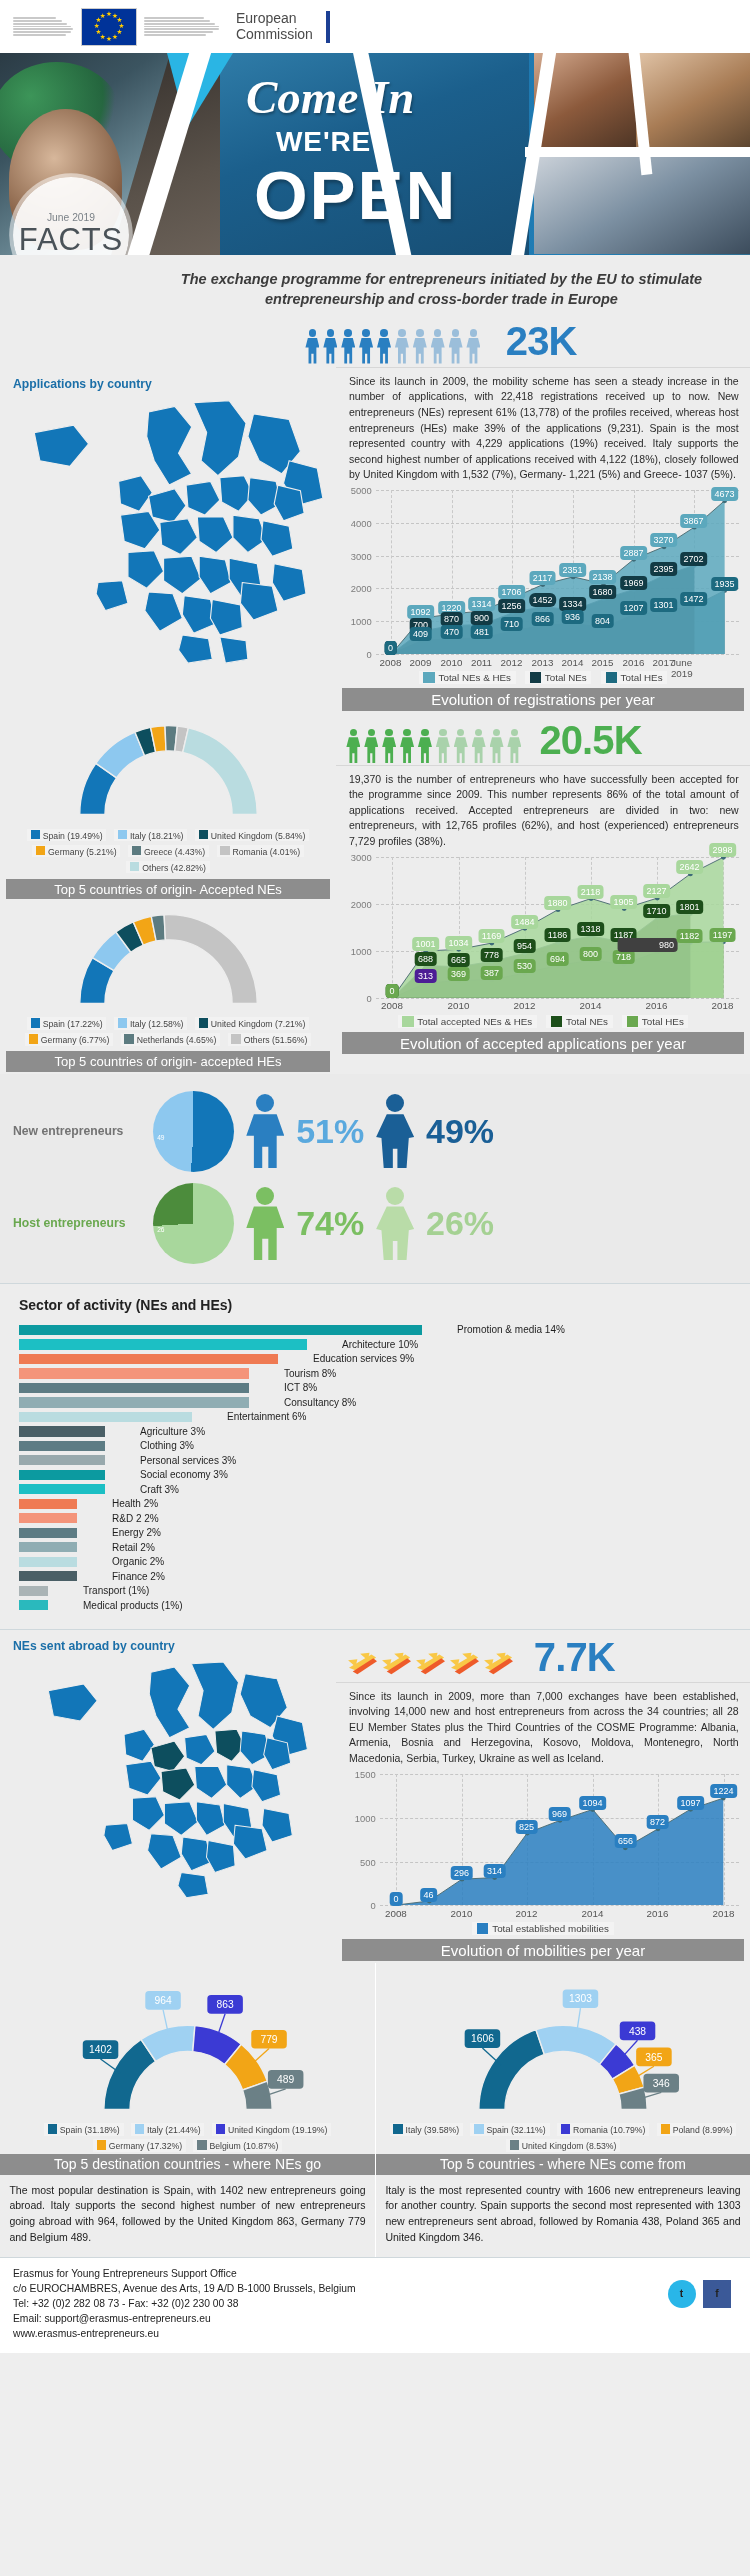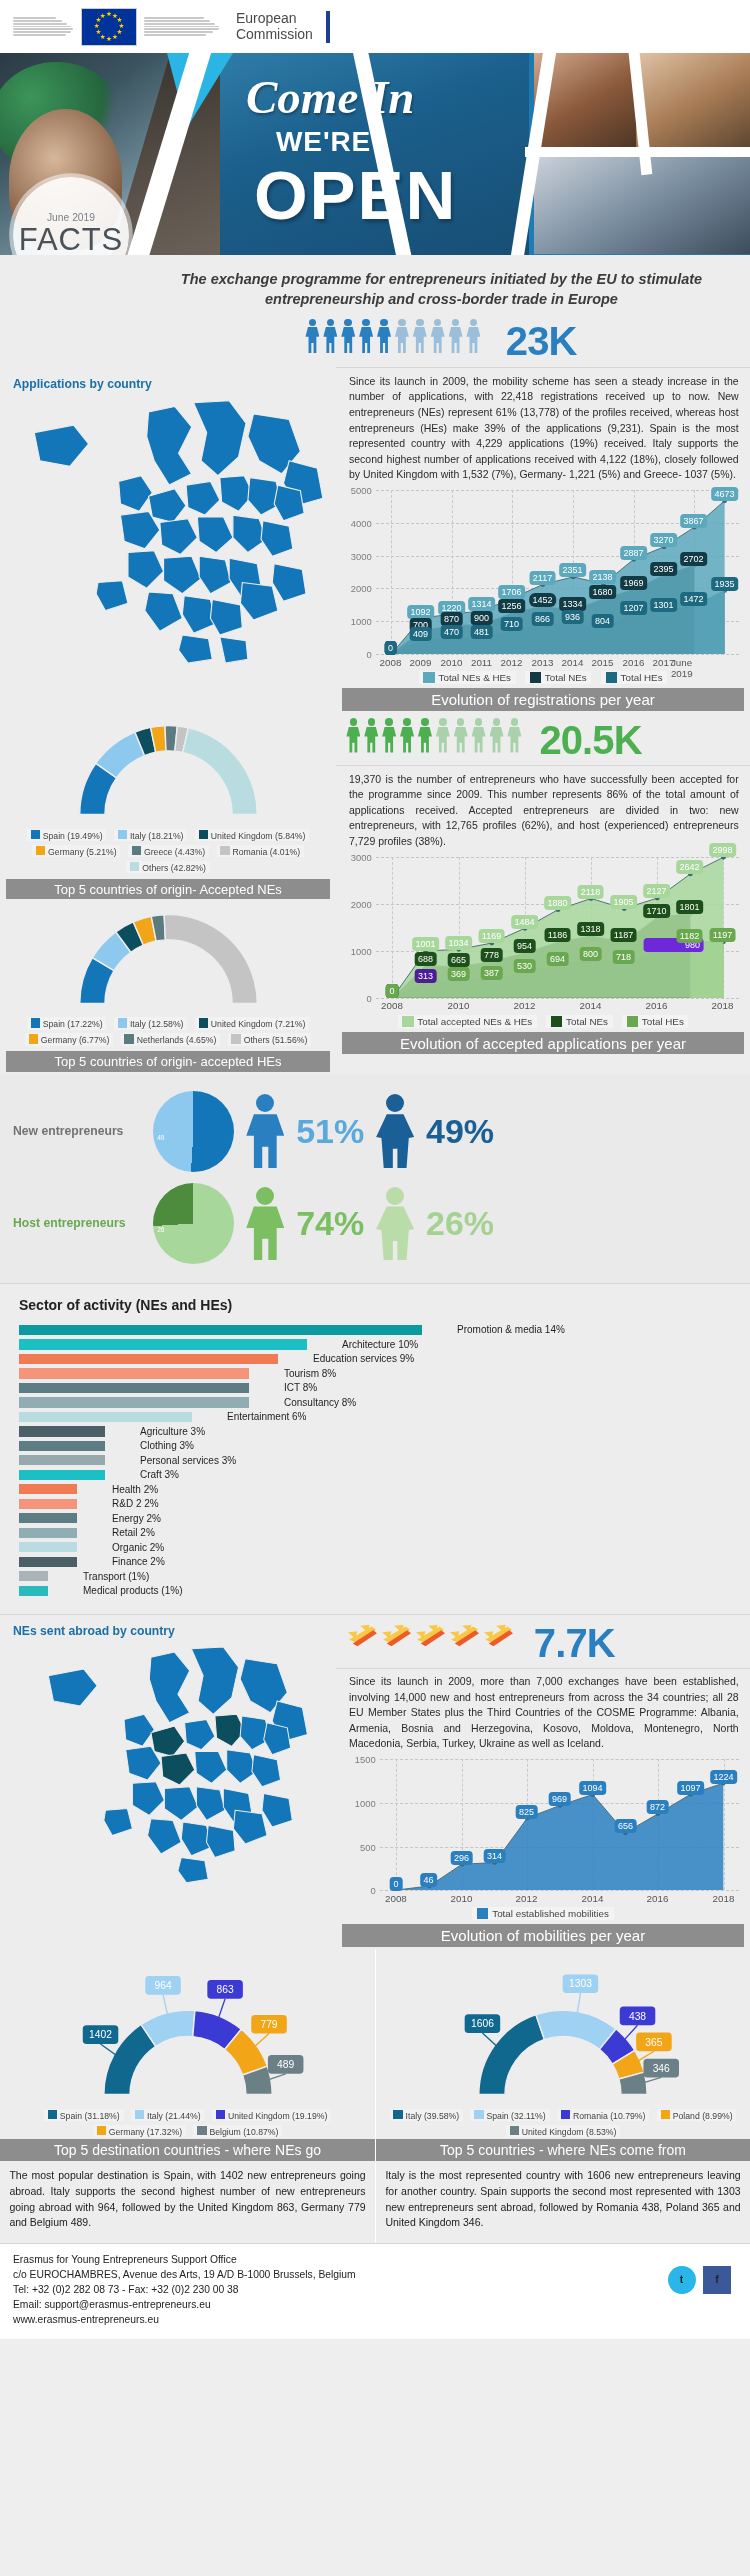--- a/index.html
+++ b/index.html
@@ -58,21 +58,21 @@
   .facts-circle { position:absolute; left:13px; top:124px; width:116px; height:116px; border-radius:50%;
       background:rgba(255,255,255,.92); display:flex; flex-direction:column; align-items:center; justify-content:center;
       box-shadow:0 0 0 3.8px rgba(255,255,255,.5); z-index:5;}
   .facts-circle .date { font-size:10.3px; color:#7b8288; margin-bottom:-1.9px; }
   .facts-circle .facts { font-size:31px; color:#4a5258; letter-spacing:0.9px; font-weight:400; }
 
   
   .title-block { padding:15px 17px 3.8px 150px; text-align:center; }
   .title-block h1 { font-size:14.5px; font-style:italic; font-weight:700; color:#3c3c3c; line-height:1.35; }
 
-  .kpi-row { display:flex; align-items:flex-start; justify-content:center; gap:24.4px; padding:5.6px 0 3.8px 131px; }
+  .kpi-row { display:flex; align-items:flex-end; justify-content:center; gap:24.4px; padding:5.6px 0 3.8px 131px; }
   .people { display:flex; gap:1.9px; align-items:flex-end; }
   .person { width:16px; }
   .person .head { width:7.5px;height:7.5px;border-radius:50%;margin:0 auto 0.9px; }
   .person .body { width:14px;height:26px;margin:0 auto;
      clip-path:polygon(18% 0,82% 0,100% 38%,78% 38%,78% 100%,58% 100%,58% 62%,42% 62%,42% 100%,22% 100%,22% 38%,0 38%); }
   .kpi-num { font-size:40px; font-weight:700; letter-spacing:-0.9px; }
 
   
   .cols { display:flex; }
   .col-left { width:336px; }
@@ -592,21 +592,21 @@
             <div class="bubble" style="background: rgb(29, 79, 26); left: 281px; top: 54px;">1710</div>
             <div class="bubble" style="background: rgb(29, 79, 26); left: 314px; top: 50px;">1801</div>
             <div class="bubble" style="background: rgb(106, 168, 79); left: 16.5px; top: 134px;">0</div>
             <div class="bubble" style="background: #4c1d95; left: 50px; top: 119px;">313</div>
             <div class="bubble" style="background: rgb(106, 168, 79); left: 83px; top: 117px;">369</div>
             <div class="bubble" style="background: rgb(106, 168, 79); left: 116px; top: 116px;">387</div>
             <div class="bubble" style="background: rgb(106, 168, 79); left: 149px; top: 109px;">530</div>
             <div class="bubble" style="background: rgb(106, 168, 79); left: 182px; top: 102px;">694</div>
             <div class="bubble" style="background: rgb(106, 168, 79); left: 215px; top: 97px;">800</div>
             <div class="bubble" style="background: rgb(106, 168, 79); left: 248px; top: 100px;">718</div>
-            <div class="bubble" style="background: #6d28d9; left: 298px; top: 88px; padding-left: 42px;">980</div>
+            <div class="bubble" style="background: #404040; left: 272px; top: 88px; padding-left: 42px;">980</div>
             <div class="bubble" style="background: rgb(106, 168, 79); left: 314px; top: 79px;">1182</div>
             <div class="bubble" style="background: rgb(106, 168, 79); left: 347px; top: 78px;">1197</div>
             <div class="xtick" style="left: 16.5px; top: 143px;">2008</div>
             <div class="xtick" style="left: 83px; top: 143px;">2010</div>
             <div class="xtick" style="left: 149px; top: 143px;">2012</div>
             <div class="xtick" style="left: 215px; top: 143px;">2014</div>
             <div class="xtick" style="left: 281px; top: 143px;">2016</div>
             <div class="xtick" style="left: 347px; top: 143px;">2018</div>
           </div>
         <div class="legend" id="legend-accepted">
@@ -689,20 +689,24 @@
           <div class="sbar" style="width: 86px; background: rgb(74, 95, 102);"></div>
           <div class="sbar-lbl">Agriculture 3%</div>
         </div>
         <div class="sbar-row">
           <div class="sbar" style="width: 86px; background: rgb(93, 124, 132);"></div>
           <div class="sbar-lbl">Clothing 3%</div>
         </div>
         <div class="sbar-row">
           <div class="sbar" style="width: 86px; background: rgb(152, 169, 173);"></div>
           <div class="sbar-lbl">Personal services 3%</div>
+        </div>
+        <div class="sbar-row">
+          <div class="sbar" style="width: 86px; background: rgb(12, 154, 160);"></div>
+          <div class="sbar-lbl">Social economy 3%</div>
         </div>
         <div class="sbar-row">
           <div class="sbar" style="width: 86px; background: rgb(28, 191, 196);"></div>
           <div class="sbar-lbl">Craft 3%</div>
         </div>
         <div class="sbar-row">
           <div class="sbar" style="width: 58px; background: rgb(239, 122, 83);"></div>
           <div class="sbar-lbl">Health 2%</div>
         </div>
         <div class="sbar-row">

